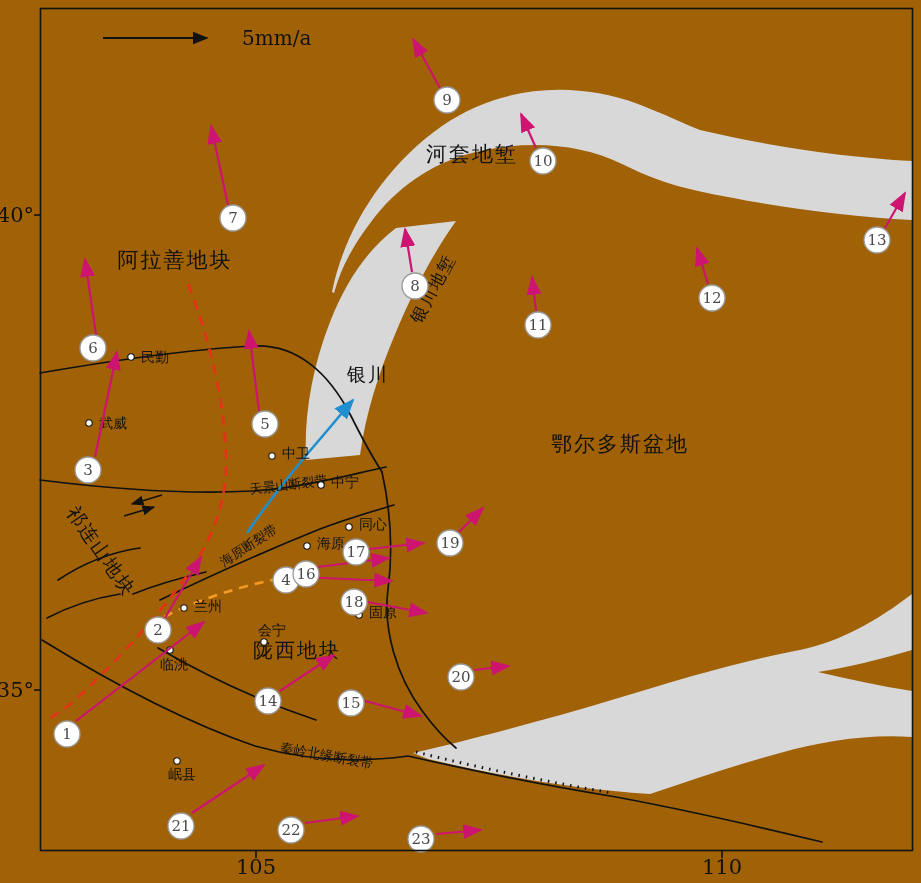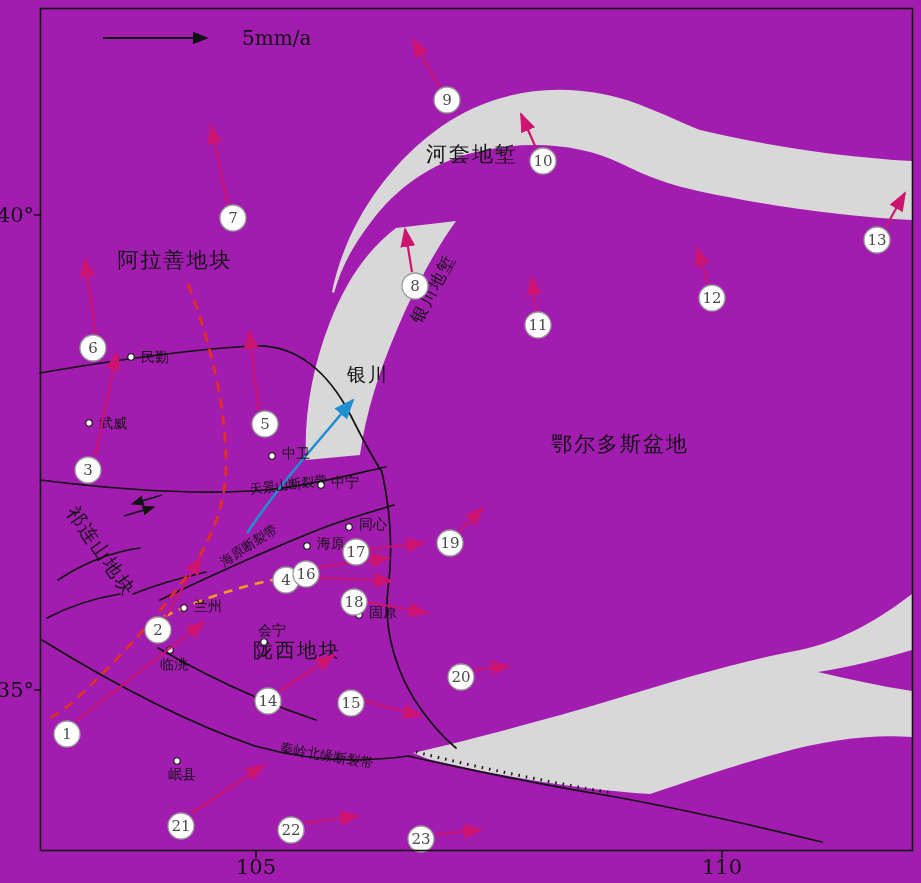--- a/index.html
+++ b/index.html
@@ -1,16 +1,16 @@
 <!DOCTYPE html>
 <html style="--vec: #cc1470; --river: #1f8fd0; --redb: #e53119; --orangeb: #f59a23; --basin: #d8d8d8; --fault: #111111;"><head>
 <meta charset="utf-8">
 <style>
   html,body{margin:0;padding:0;background:#fff;}
-  .fig{position:relative;width:921px;height:883px;background:#a21caf;overflow:hidden;
+  .fig{position:relative;width:921px;height:883px;background:#a16207;overflow:hidden;
        font-family:"Liberation Sans",sans-serif;}
   .fig svg{position:absolute;left:0;top:0;}
   .lbl{fill:#111;font-family:"Liberation Sans",sans-serif;}
   .region-label{letter-spacing:2px;}
   .city{font-size:14px;}
   .num{font-family:"DejaVu Serif",serif;font-size:15px;fill:#4a4a4a;}
   .axis{font-family:"DejaVu Serif",serif;font-size:21px;fill:#111;}
   .scale-text{font-family:"DejaVu Serif",serif;font-size:20px;fill:#111;}
   .vec{stroke:var(--vec,#cc1470);stroke-width:2.2;fill:none;}
   .stc{fill:#fff;stroke:#999;stroke-width:1.3;}

